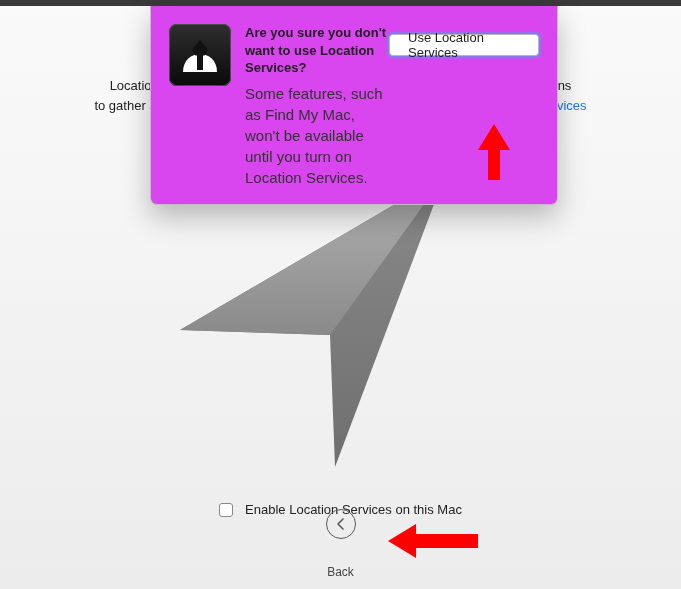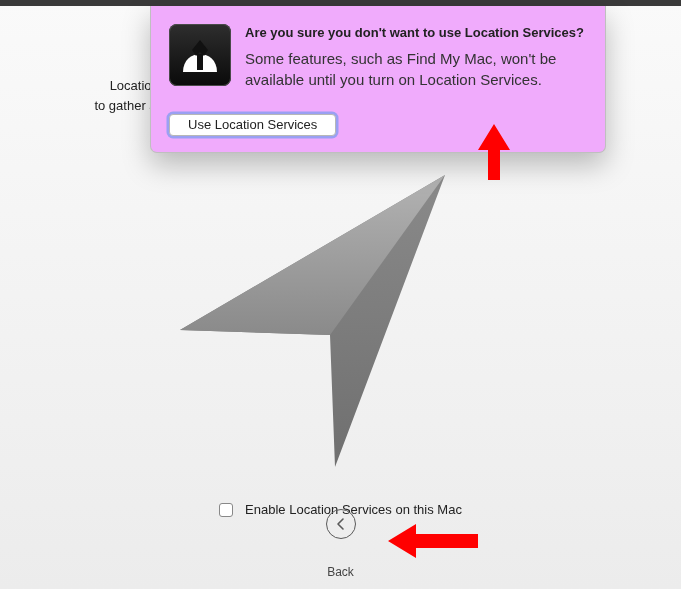--- a/index.html
+++ b/index.html
@@ -54,44 +54,44 @@
     width:30px; height:30px;
     border:1.5px solid #5a5a5a; border-radius:50%;
     display:flex; align-items:center; justify-content:center;
     margin-bottom:6px;
   }
   .nav-label { font-size:12px; color:#444; }
 
   .sheet {
     position:absolute;
     top:6px; left:150px;
-    width:456px;
-    background:#f0abfc;
+    width:408px;
+    background:#d946ef;
     border:1px solid #bfbfbf;
     border-top:none;
     border-radius:0 0 7px 7px;
     box-shadow: 0 12px 28px rgba(0,0,0,0.25);
     padding:18px 18px 16px 18px;
-    display:flex; flex-direction:column;
+    display:flex; 
   }
   .sheet-top { display:flex; gap:14px; }
   .sheet-icon {
     width:62px; height:62px;
     background:linear-gradient(#2e2e2e,#0a0a0a);
     border-radius:8px;
     display:flex; align-items:flex-start; justify-content:center;
     padding-top:6px;
     box-shadow: inset 0 0 0 1px #4a4a4a;
   }
   .sheet-text { flex:1; }
   .sheet-title { font-weight:600; font-size:13px; line-height:1.35; margin-bottom:6px; }
   .sheet-body { font-size:15px; color:#333; line-height:1.4; }
   .sheet-buttons {
     display:flex; justify-content:space-between; gap:24px;
-    margin-top:24px;
+    margin-top:10px;
   }
   .btn {
     font-size:13px;
     padding:2px 18px;
     height:22px;
     border-radius:4px;
     cursor:pointer;
     display:inline-flex; align-items:center; justify-content:center;
     min-width:150px;
   }

